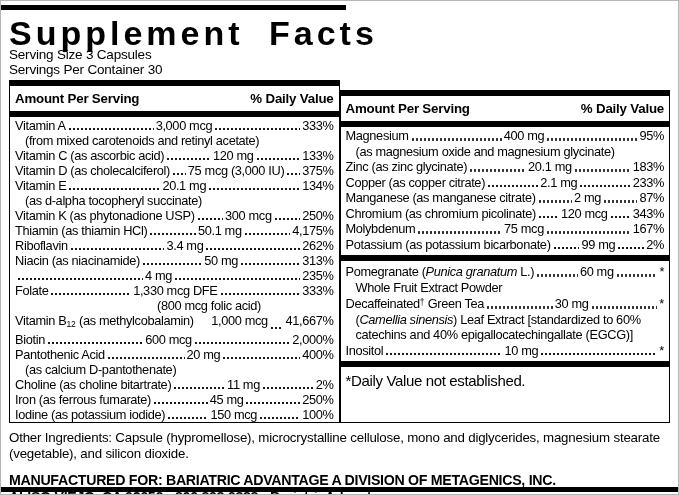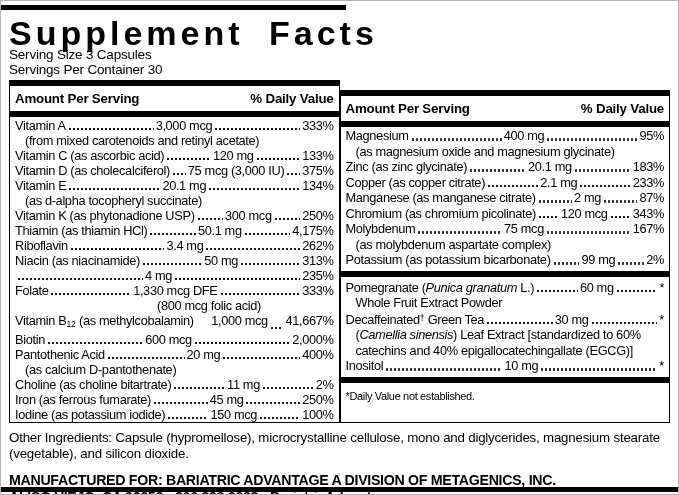--- a/index.html
+++ b/index.html
@@ -20,21 +20,21 @@
   .row{display:flex;align-items:baseline;white-space:nowrap;font-size:12.8px;letter-spacing:-0.35px;line-height:15px;}
   .col.right .row{line-height:15.5px;align-items:flex-end;}
   .nm,.amt,.dv{flex:0 0 auto;}
   .dots{flex:1 1 0;min-width:6px;height:2.2px;align-self:flex-end;margin:0 2px 3px;
         background-image:radial-gradient(circle,#1a1a1a 0.85px,transparent 1.05px);
         background-size:4px 2.2px;background-position:left center;background-repeat:repeat-x;}
   .dots.blank{background:none;}
   .sub{font-size:12.8px;letter-spacing:-0.35px;line-height:15px;padding-left:10px;white-space:nowrap;}
   .col.right .sub{line-height:15.5px;}
   .sub.center{padding-left:142px;}
-  .footnote{font-size:11px;letter-spacing:-0.35px;line-height:15.5px;padding-top:3px;}
+  .footnote{font-size:15px;letter-spacing:-0.35px;line-height:15.5px;padding-top:3px;}
   sub{font-size:8.5px;vertical-align:-2px;letter-spacing:0;}
   sup{font-size:8.5px;vertical-align:3px;letter-spacing:0;}
   i{font-style:italic;}
   .other{margin-top:7px;font-size:13.3px;line-height:15.5px;letter-spacing:-0.2px;}
   .mfg{margin-top:11px;font-weight:bold;font-size:14.2px;line-height:17px;letter-spacing:-0.3px;}
   .bottom-bar{position:absolute;left:0;right:0;bottom:2px;height:5px;background:#000;}
 </style>
 </head>
 <body>
 
@@ -215,21 +215,20 @@
             <span class="dots"></span>
             <span class="dv">343%</span>
           </div>
           <div class="row">
             <span class="nm"><span>Molybdenum</span></span>
             <span class="dots"></span>
             <span class="amt">75 mcg</span>
             <span class="dots"></span>
             <span class="dv">167%</span>
           </div>
-          <div class="sub"><span>(as molybdenum aspartate complex)</span></div>
           <div class="row">
             <span class="nm"><span>Potassium (as potassium bicarbonate)</span></span>
             <span class="dots"></span>
             <span class="amt">99 mg</span>
             <span class="dots"></span>
             <span class="dv">2%</span>
           </div>
           <div class="bar mid"></div>
           <div class="row">
             <span class="nm"><span>Pomegranate (</span><i>Punica granatum</i><span> L.)</span></span>

